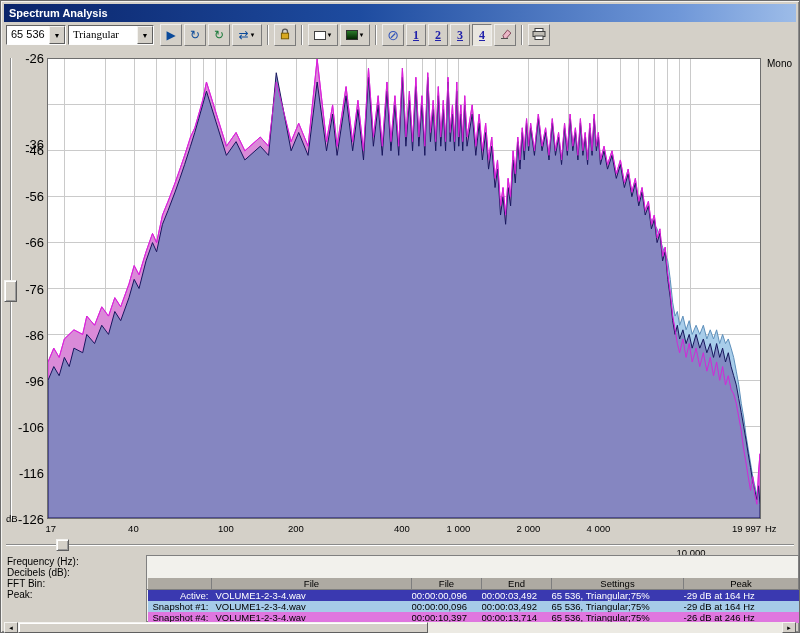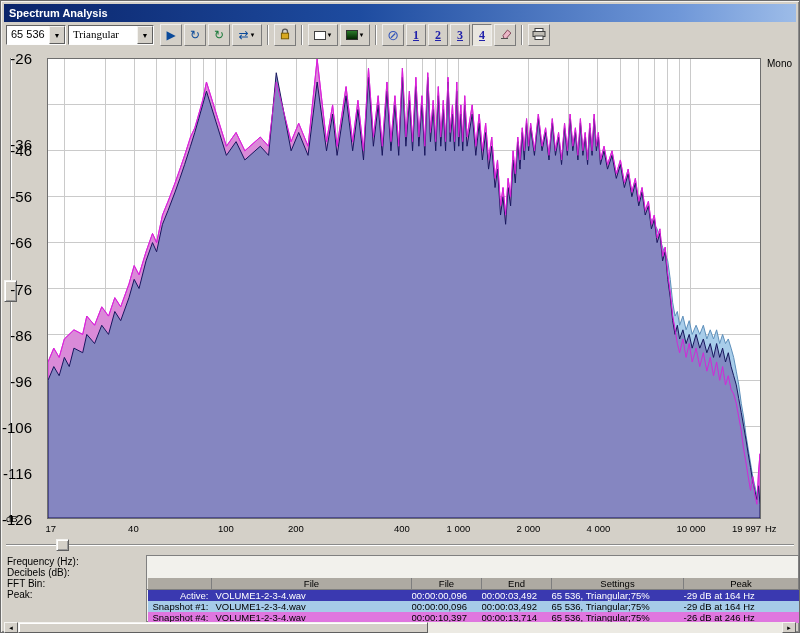--- a/index.html
+++ b/index.html
@@ -27,21 +27,21 @@
   .icon-slash{color:#3355bb;font-size:14px;line-height:1;}
   .snapnum{color:#2222aa;font-weight:bold;text-decoration:underline;font-size:12px;font-family:"Liberation Serif",serif;}
   .disp-rect{width:12px;height:9px;background:#fff;border:1px solid #404040;display:inline-block;}
   .swatch{width:12px;height:10px;background:linear-gradient(180deg,#2a7a2a,#032603);border:1px solid #303030;display:inline-block;}
   
   .chart-area{position:absolute;left:0;top:46px;width:800px;height:492px;}
   .vtrack{position:absolute;left:9px;top:11px;width:0;height:461px;border-left:1px solid #8a8a8a;border-right:1px solid #fff;}
   .vthumb{position:absolute;left:3px;top:233px;width:13px;height:22px;background:#d4d0c8;
           border:1px solid;border-color:#f4f3f0 #5f5f5f #5f5f5f #f4f3f0;box-shadow:inset 1px 1px 0 #fff, inset -1px -1px 0 #9a9a9a;}
   .y-labels{position:absolute;left:14px;top:11px;width:29px;height:461px;}
-  .y-labels span{position:absolute;right:12px;transform:translateY(-50%);font-size:15px;white-space:nowrap;}
+  .y-labels span{position:absolute;right:0;transform:translateY(-50%);font-size:13px;white-space:nowrap;}
   .plot{position:absolute;left:46px;top:11px;width:714px;height:461px;background:#fff;border:1px solid #6e6e6e;}
   .plot svg{display:block;width:100%;height:100%;}
   .mono{position:absolute;right:9px;top:11px;font-size:10px;}
   .dbl{position:absolute;left:5px;top:466px;font-size:9.5px;}
   .x-labels{position:absolute;left:46px;top:476px;width:714px;height:12px;}
   .x-labels span{position:absolute;top:0;font-size:9.5px;white-space:nowrap;transform:translateX(-50%);}
   .hzl{position:absolute;left:764px;top:476px;font-size:9.5px;}
   
   .hslider{position:absolute;left:3px;top:537px;right:3px;height:14px;}
   .hgroove{position:absolute;left:2px;right:2px;top:6px;height:0;border-top:1px solid #8a8a8a;border-bottom:1px solid #fff;}
@@ -180,21 +180,21 @@
     <div class="dbl">dB</div>
     <div class="x-labels">
         <span style="left: 0%; transform: translateX(-15%);">17</span>
         <span style="left: 12.1026%;">40</span>
         <span style="left: 25.0626%;">100</span>
         <span style="left: 34.8665%;">200</span>
         <span style="left: 44.6704%; margin-left: 36px;">400</span>
         <span style="left: 57.6304%;">1 000</span>
         <span style="left: 67.4343%;">2 000</span>
         <span style="left: 77.2382%;">4 000</span>
-        <span style="left: 90.1982%;">10 000</span>
+        <span style="left: 90.1982%; margin-top: 24px;">10 000</span>
         <span style="left: 100%; transform: translateX(-100%);">19 997</span>
       </div>
     <div class="hzl">Hz</div>
   </div>
 
   <div class="hslider">
     <div class="hgroove"></div>
     <div class="hthumb"></div>
   </div>
 

